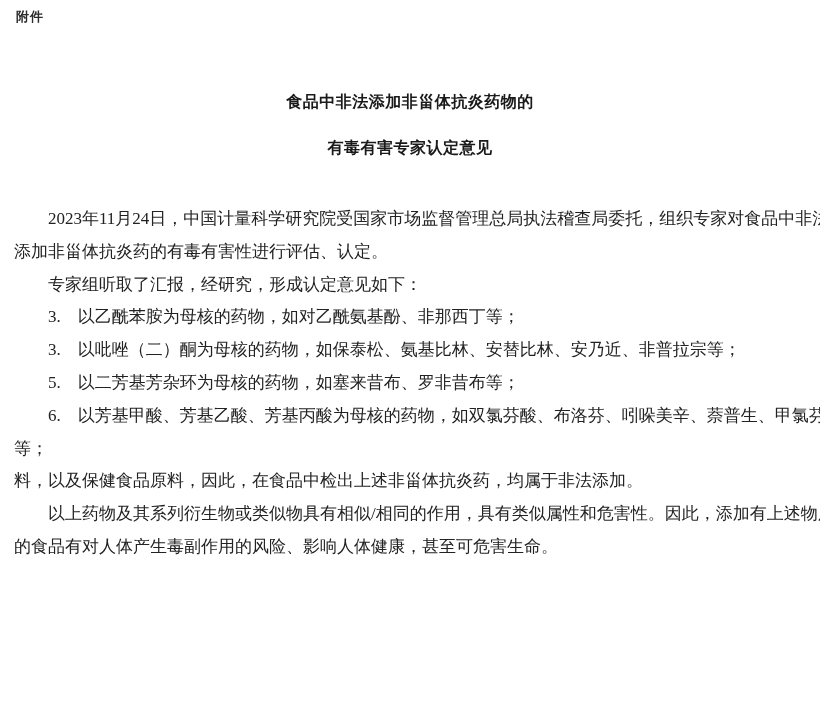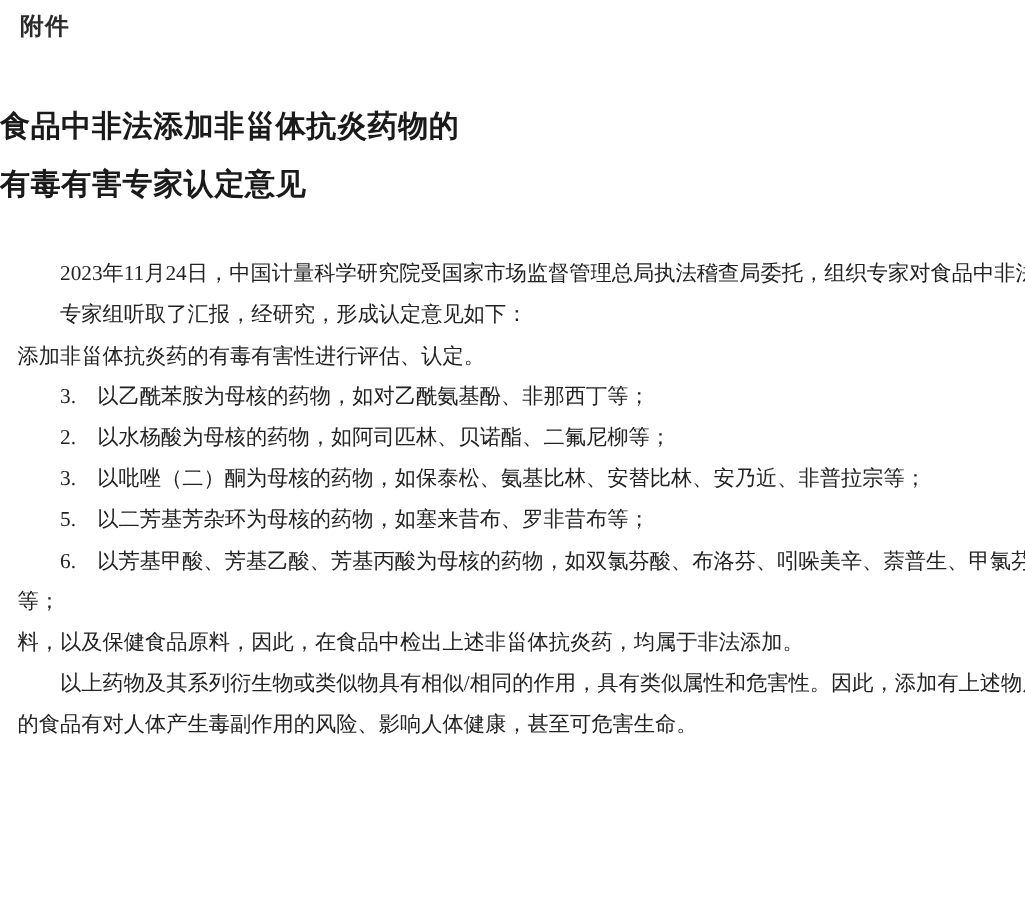--- a/index.html
+++ b/index.html
@@ -21,33 +21,33 @@
     overflow: hidden;
     font-family: "Liberation Serif", "DejaVu Serif", serif;
     color: var(--text);
   }
   .attachment {
     position: absolute;
     left: 16px;
     top: 8px;
     font-family: "Liberation Sans", "DejaVu Sans", sans-serif;
     font-weight: bold;
-    font-size: 19px;
+    font-size: 13px;
     letter-spacing: 1px;
     color: #2b2b2b;
     white-space: nowrap;
   }
   .doc-title {
     position: absolute;
     top: 79px;
     left: 0;
     right: 0;
-    text-align: left;
+    text-align: center;
     font-weight: bold;
-    font-size: 24px;
+    font-size: 16px;
     line-height: 46px;
     color: var(--title);
     letter-spacing: 0.5px;
   }
   .doc-body {
     position: absolute;
     top: 203px;
     left: 14px;
     right: 0;
     font-size: 17px;
@@ -68,24 +68,23 @@
 <div class="page">
   <div class="attachment">附件</div>
 
   <div class="doc-title">
     <div>食品中非法添加非甾体抗炎药物的</div>
     <div>有毒有害专家认定意见</div>
   </div>
 
   <div class="doc-body" id="doc-body">
       <div class="line indent">2023年11月24日，中国计量科学研究院受国家市场监督管理总局执法稽查局委托，组织专家对食品中非法</div>
+      <div class="line">添加非甾体抗炎药的有毒有害性进行评估、认定。</div>
       <div class="line indent">专家组听取了汇报，经研究，形成认定意见如下：</div>
-      <div class="line">添加非甾体抗炎药的有毒有害性进行评估、认定。</div>
       <div class="line indent">3.　以乙酰苯胺为母核的药物，如对乙酰氨基酚、非那西丁等；</div>
-      <div class="line indent">2.　以水杨酸为母核的药物，如阿司匹林、贝诺酯、二氟尼柳等；</div>
       <div class="line indent">3.　以吡唑（二）酮为母核的药物，如保泰松、氨基比林、安替比林、安乃近、非普拉宗等；</div>
       <div class="line indent">5.　以二芳基芳杂环为母核的药物，如塞来昔布、罗非昔布等；</div>
       <div class="line indent">6.　以芳基甲酸、芳基乙酸、芳基丙酸为母核的药物，如双氯芬酸、布洛芬、吲哚美辛、萘普生、甲氯芬酸</div>
       <div class="line">等；</div>
       <div class="line">料，以及保健食品原料，因此，在食品中检出上述非甾体抗炎药，均属于非法添加。</div>
       <div class="line indent">以上药物及其系列衍生物或类似物具有相似/相同的作用，具有类似属性和危害性。因此，添加有上述物质</div>
       <div class="line">的食品有对人体产生毒副作用的风险、影响人体健康，甚至可危害生命。</div>
     </div>
 </div>
 

